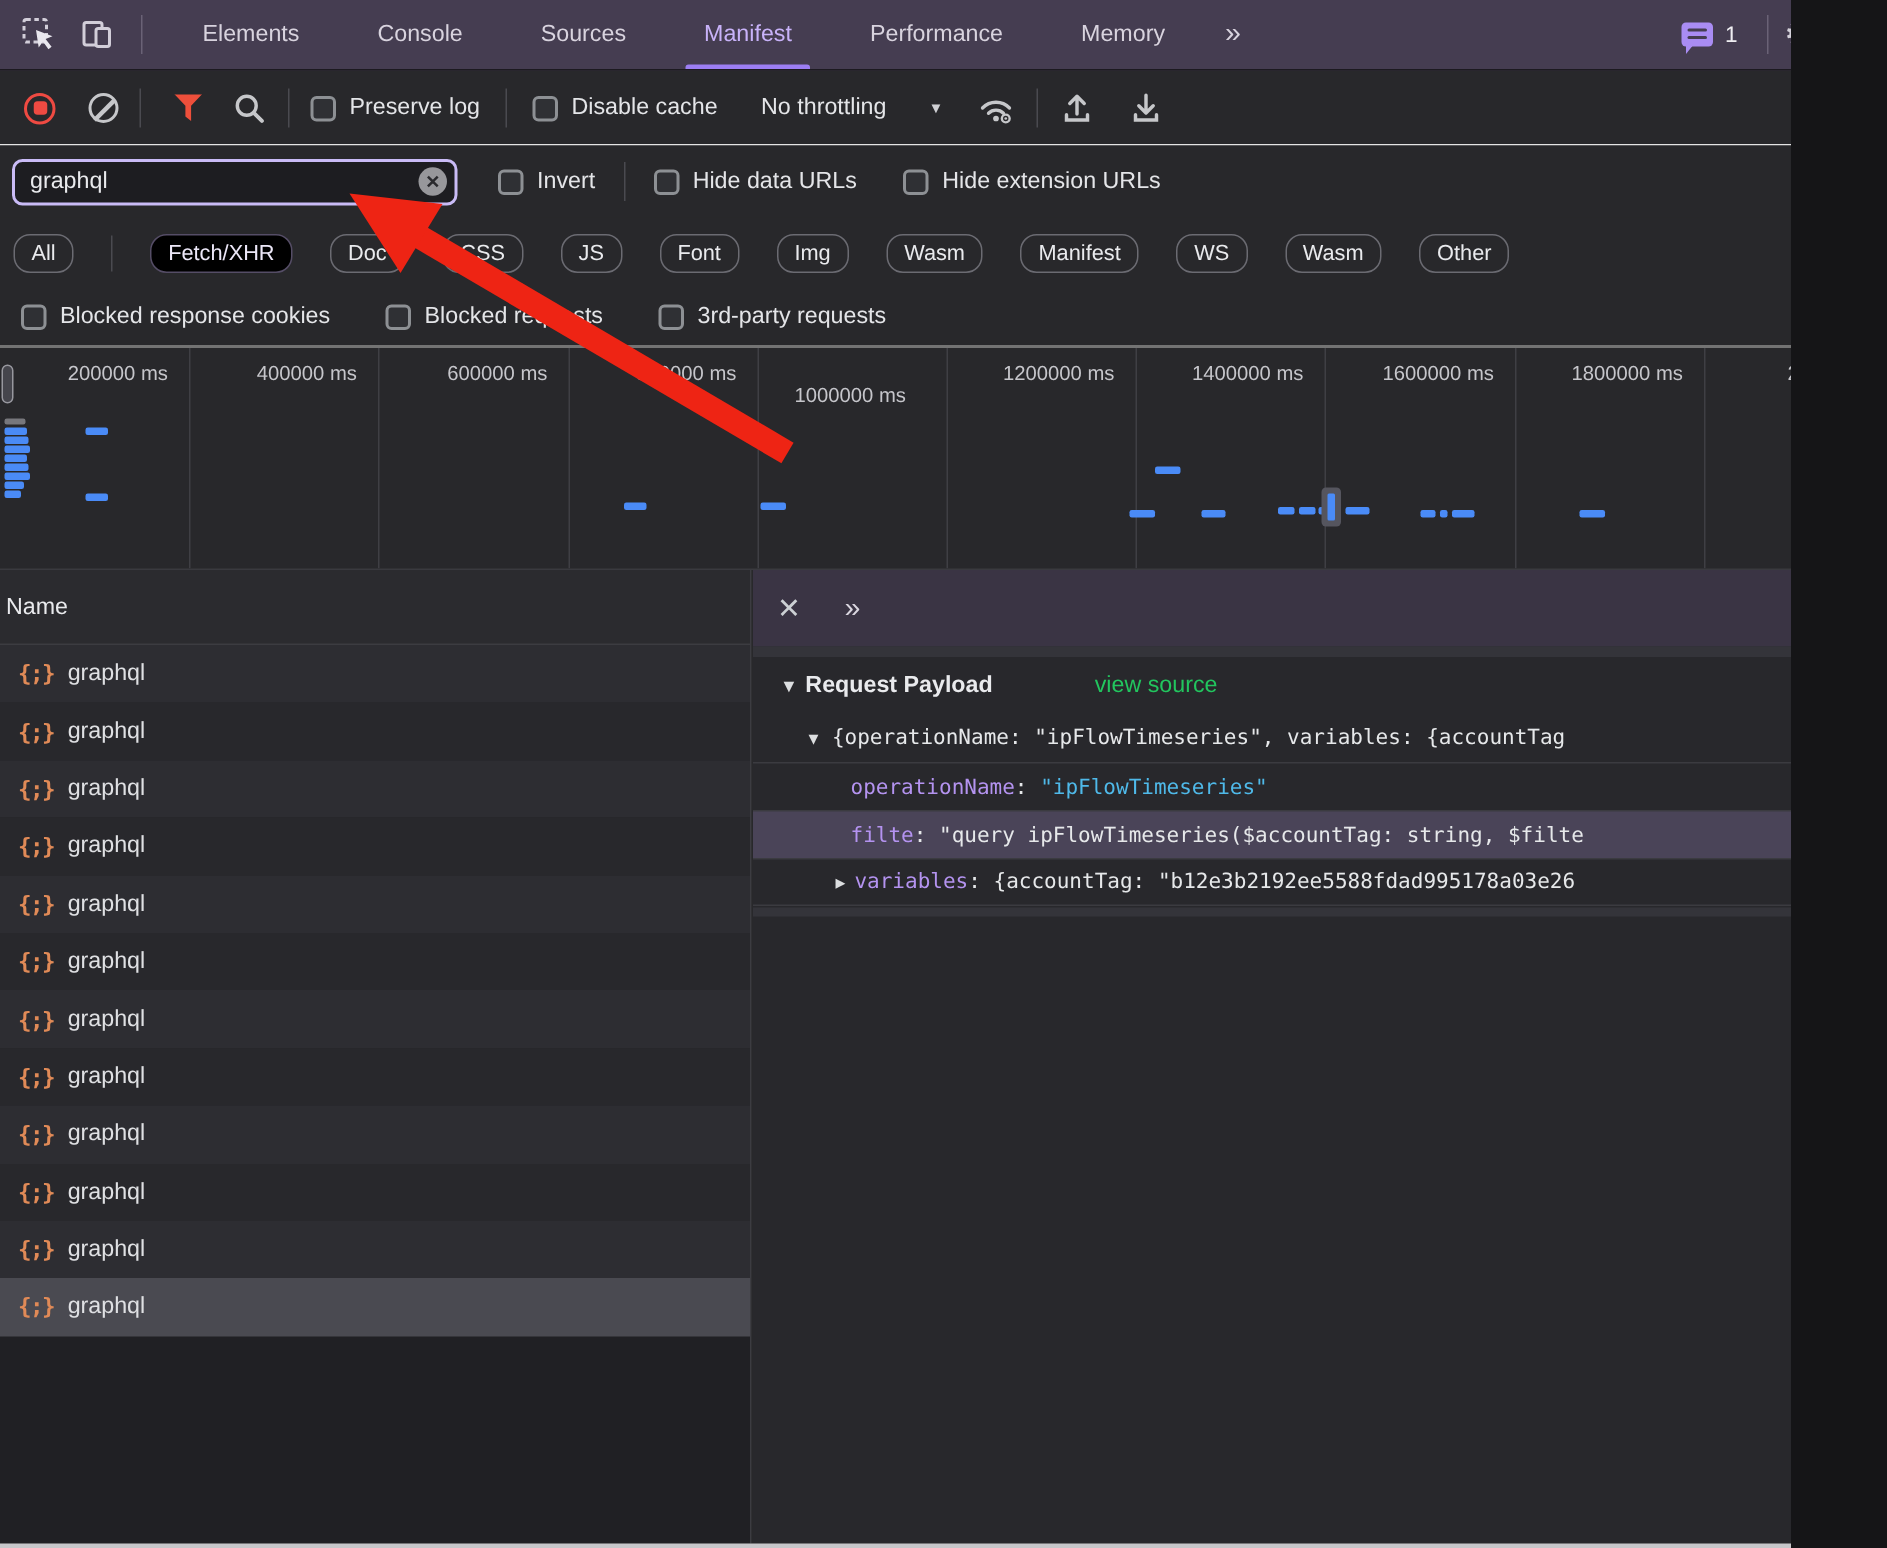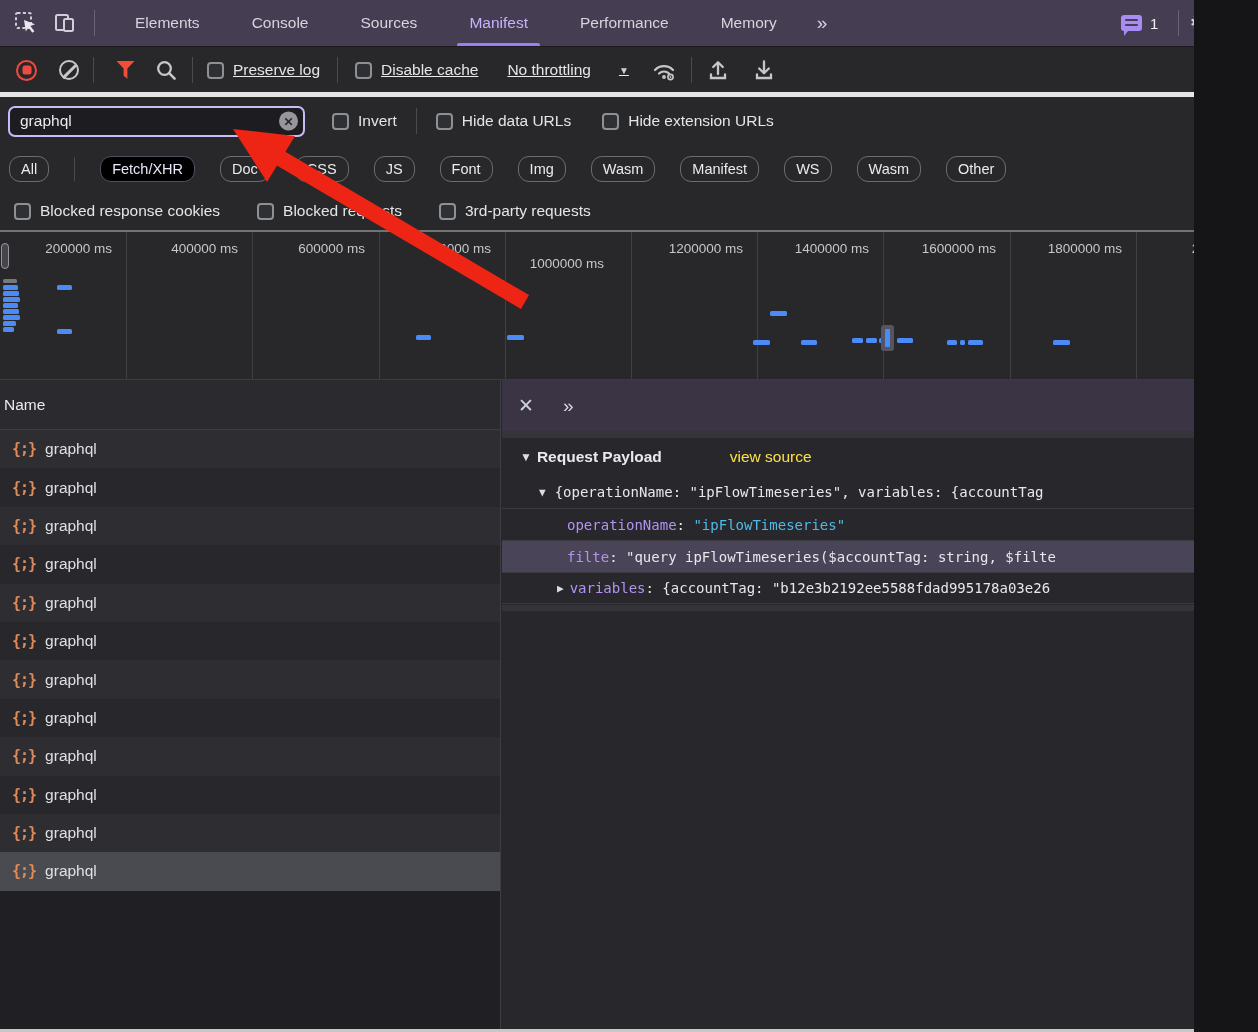--- a/index.html
+++ b/index.html
@@ -22,21 +22,21 @@
   #tabbar-right { margin-left:auto; display:flex; align-items:center; }
   .bubble { position:relative; width:21px; height:16px; background:#a98cf3; border-radius:3px; }
   .bubble::before { content:""; position:absolute; left:3px; bottom:-5px; border:5px solid transparent; border-top-color:#a98cf3; border-left-color:#a98cf3; border-width:5px 4px; }
   .bubble i { position:absolute; left:4px; right:4px; height:2px; background:#453d51; border-radius:1px; }
   .bubble i:nth-child(1){ top:4px; } .bubble i:nth-child(2){ top:9px; }
   .badge-count { font-size:15px; color:#efeef2; margin:0 10px 0 8px; }
   .gear { font-size:22px; color:#d4d1da; line-height:1; }
   .kebab { font-size:19px; color:#d4d1da; padding:0 16px 0 14px; font-weight:bold; }
   
   #toolbar { position:absolute; left:0; top:48px; width:1258px; height:49px; background:#28282b;
-    display:flex; align-items:center; border-bottom:5px solid #e5e5e5;text-decoration:underline; }
+    display:flex; align-items:center; border-bottom:1px solid #e5e5e5; }
   .rec { width:21px; height:21px; border:2.5px solid #ef4a42; border-radius:50%; margin-left:16px; position:relative; }
   .rec::after { content:""; position:absolute; left:50%; top:50%; width:9px; height:9px; transform:translate(-50%,-50%); background:#ef4a42; border-radius:2.5px; }
   .ban { width:20px; height:20px; border:2.5px solid #c6c7ca; border-radius:50%; margin-left:22px; position:relative; }
   .ban::after { content:""; position:absolute; left:-1px; top:8px; width:19px; height:2.5px; background:#c6c7ca; transform:rotate(-45deg); }
   .vsep { width:1px; height:26px; background:#4a4a50; margin:0 14px; }
   .funnel { width:19px; height:19px; background:#ee4f3b; margin:0 6px 0 8px;
     clip-path:polygon(0 0,100% 0,60% 42%,60% 96%,40% 80%,40% 42%); }
   .chk { width:17px; height:17px; border:2px solid #8d9094; background:#2f3034; border-radius:4px; flex:none; }
   .tlabel { font-size:15.5px; color:#e4e5e8; margin-left:9px; white-space:nowrap; }
   .group { display:flex; align-items:center; }
@@ -75,21 +75,21 @@
   #detail-tabbar { height:51px; background:#3a3444; display:flex; align-items:center; }
   .close-x { font-size:19px; color:#ccd0d4; padding:0 17px 0 16px; }
   .dtab { position:relative; height:100%; display:flex; align-items:center; padding:0 17px; font-size:15.5px; color:#dad6e0; }
   .dtab.active { color:#c0a6f8; }
   .dtab.active::after { content:""; position:absolute; left:10px; right:10px; bottom:0; height:3px; background:#9b7ff3; border-radius:2px 2px 0 0; }
   .dmore { font-size:19px; color:#dad6e0; letter-spacing:-2px; padding:0 12px; }
   #payload-strip { height:7px; background:#34343a; }
   #rp-header { height:38px; display:flex; align-items:center; }
   .tri { font-size:11px; color:#dcdee0; }
   #rp-title { font-size:15.5px; font-weight:bold; color:#e9eaed; margin-left:5px; }
-  #rp-viewsource { font-size:15.5px; color:#fde047; margin-left:68px; }
+  #rp-viewsource { font-size:15.5px; color:#22c55e; margin-left:68px; }
   .mono { font-family:"DejaVu Sans Mono",monospace; font-size:14px; white-space:nowrap; }
   .j-row { height:32px; display:flex; align-items:center; overflow:hidden; }
   .j-sum { padding-left:37px; }
   .j-sum .tri { margin-right:9px; }
   .j-kv { padding-left:65px; border-top:1px solid #3b3b40; }
   .j-kv.sel { background:#4a4458; }
   .j-var { padding-left:55px; border-top:1px solid #3b3b40; border-bottom:1px solid #3b3b40; }
   .j-var .tri { margin-right:6px; }
   .j-key { color:#b493f0; }
   .j-colon { color:#e6e8ea; }

